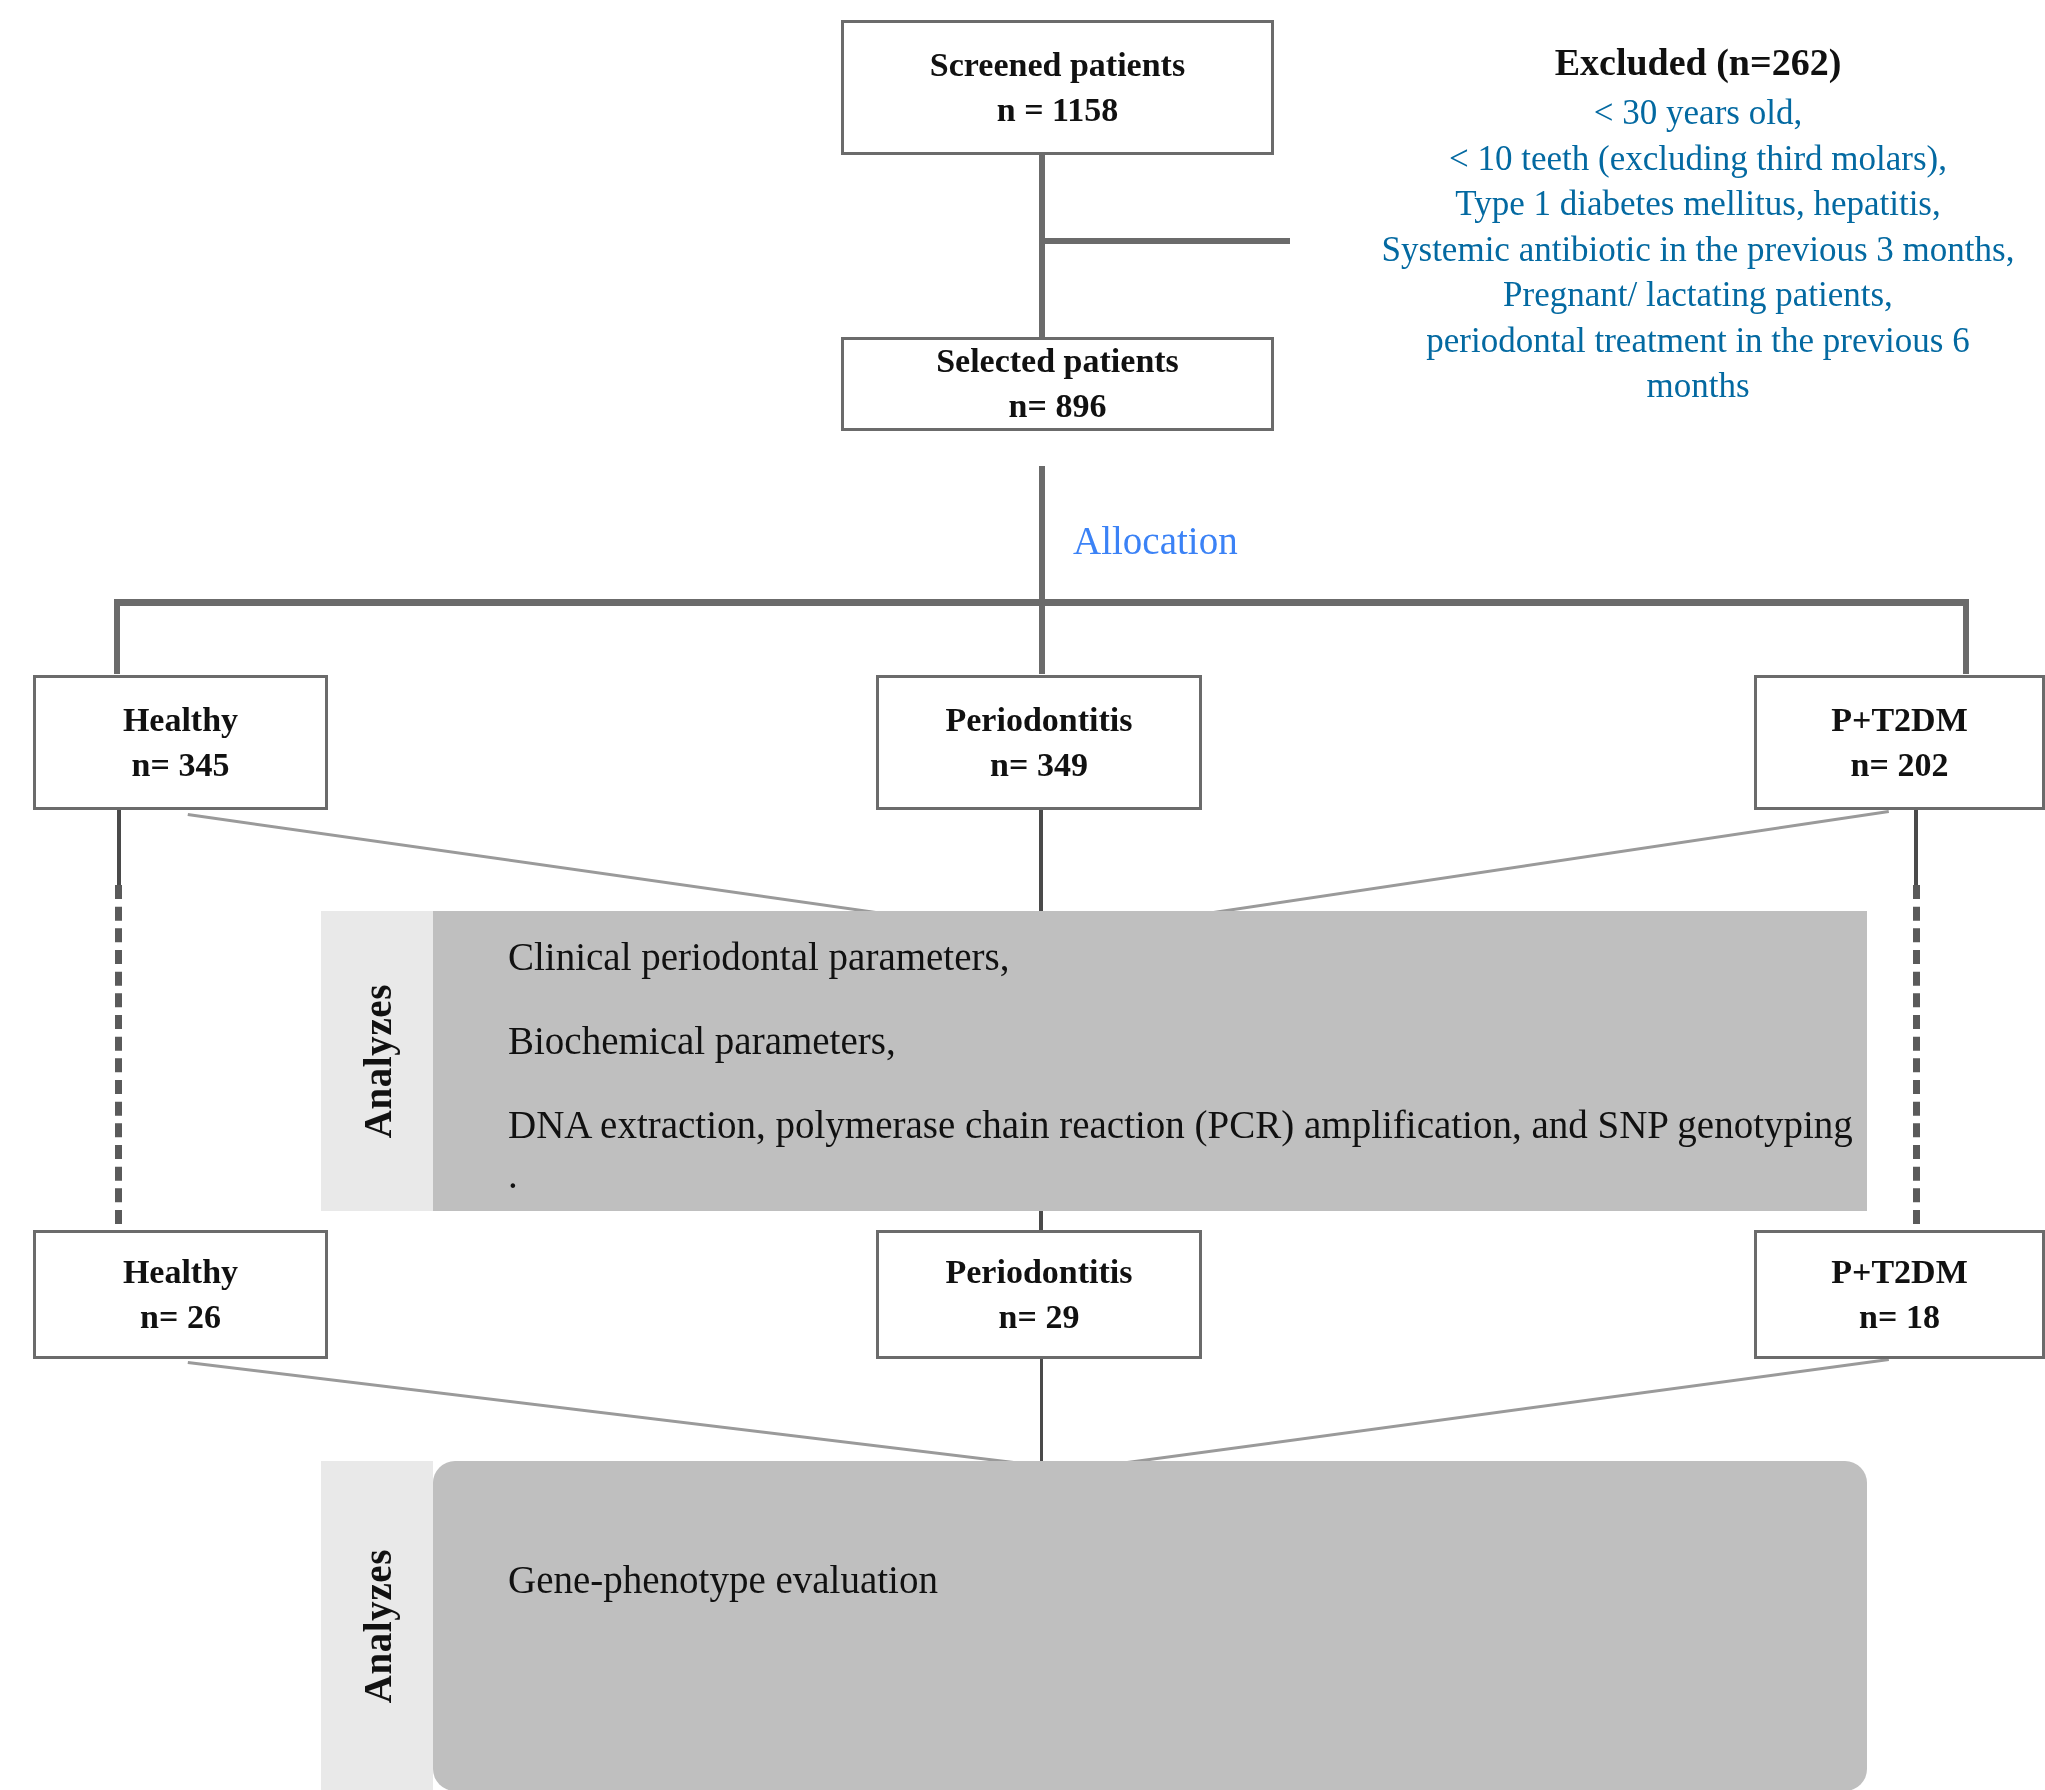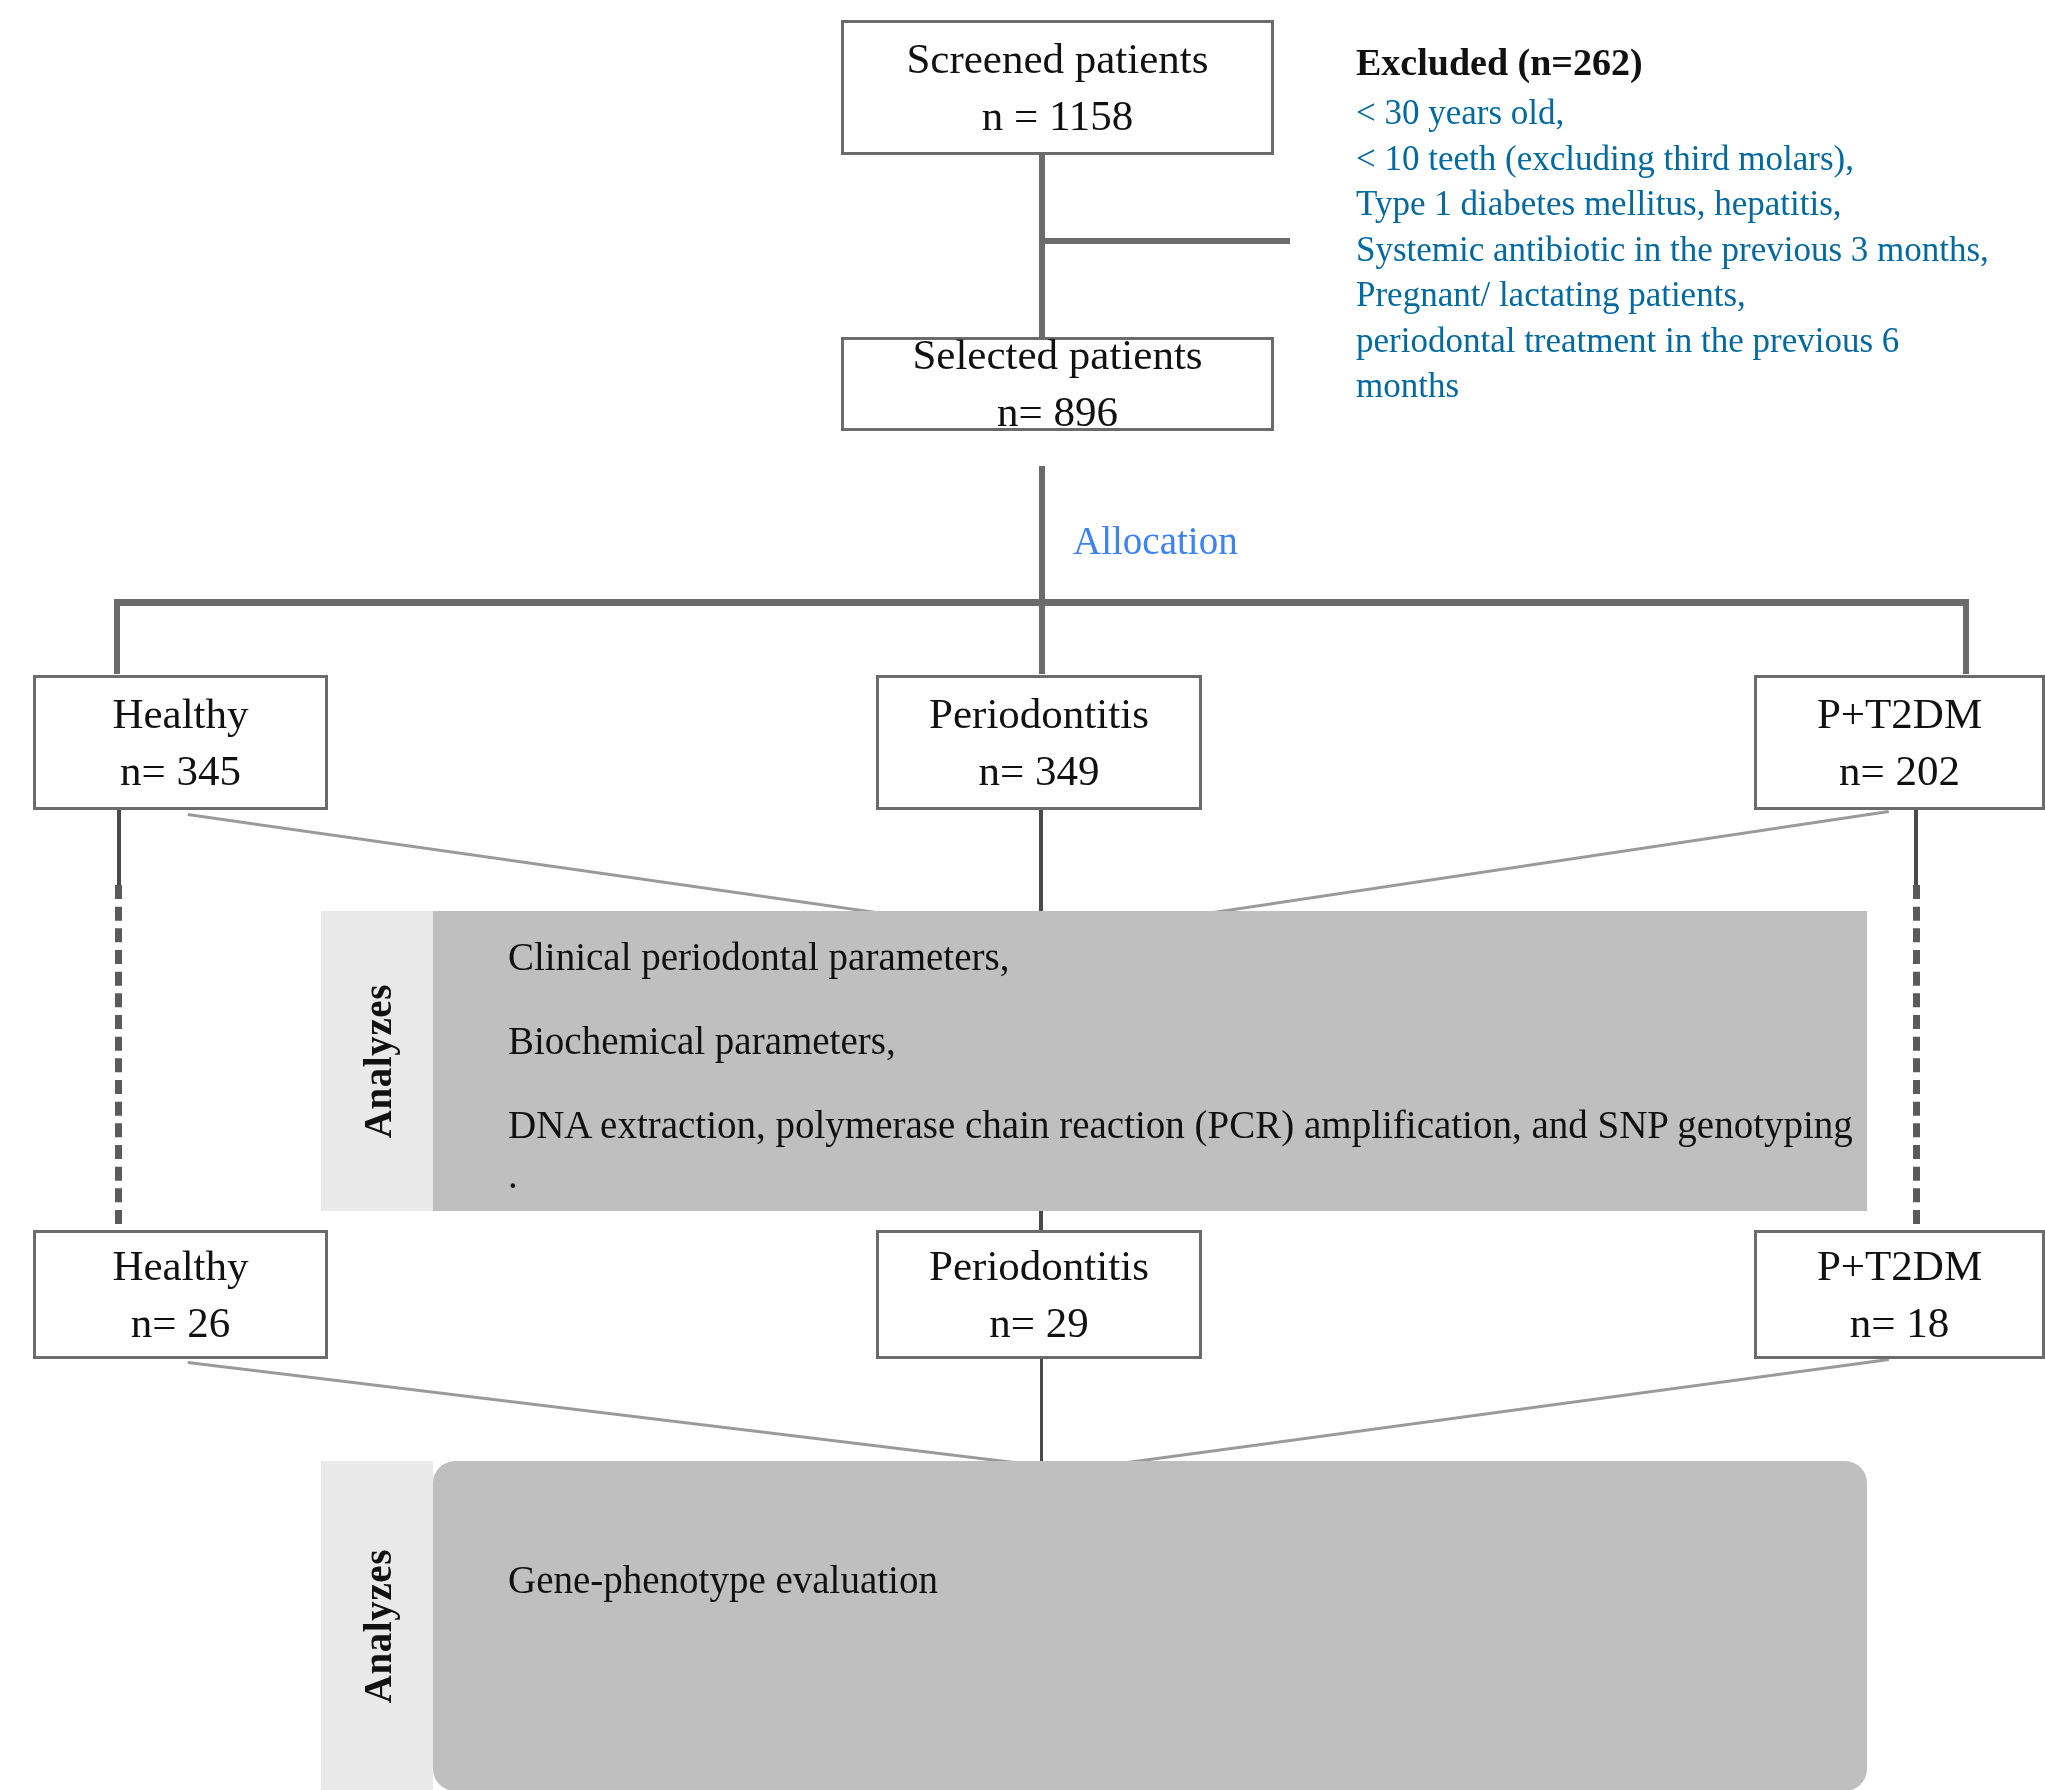--- a/index.html
+++ b/index.html
@@ -23,23 +23,24 @@
     border: 3.1px solid #6b6b6b;
     background: #ffffff;
     display: flex;
     flex-direction: column;
     align-items: center;
     justify-content: center;
     z-index: 5;
   }
   .node-box .line {
     color: #111111;
-    font-size: 43px;
+    font-size: 34px;
     line-height: 1.32;
     white-space: nowrap;
+    font-weight: bold;
   }
 
   
   .v-line {
     position: absolute;
     background: #6b6b6b;
     z-index: 1;
   }
   .h-line {
     position: absolute;
@@ -62,20 +63,21 @@
     transform-origin: 0 0;
     background: #9a9a9a;
     height: 2.5px;
     z-index: 1;
   }
 
   
   #excluded-block {
     position: absolute;
     z-index: 6;
+    text-align: center;
   }
   #excluded-block .exc-title {
     font-size: 38px;
     font-weight: bold;
     color: #111111;
     line-height: 1.28;
     margin-bottom: 3.8px;
   }
   #excluded-block .exc-line {
     font-size: 35px;

